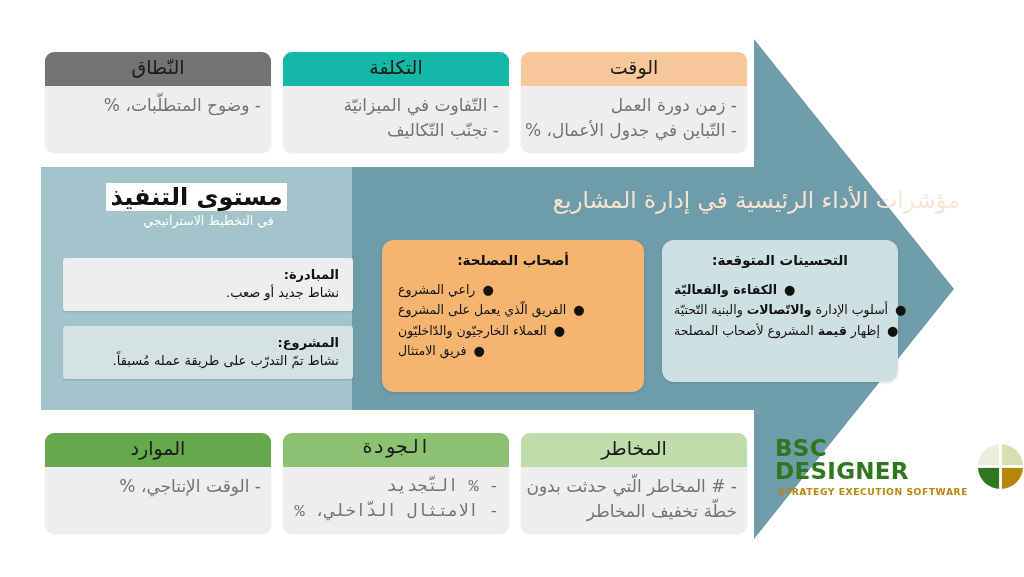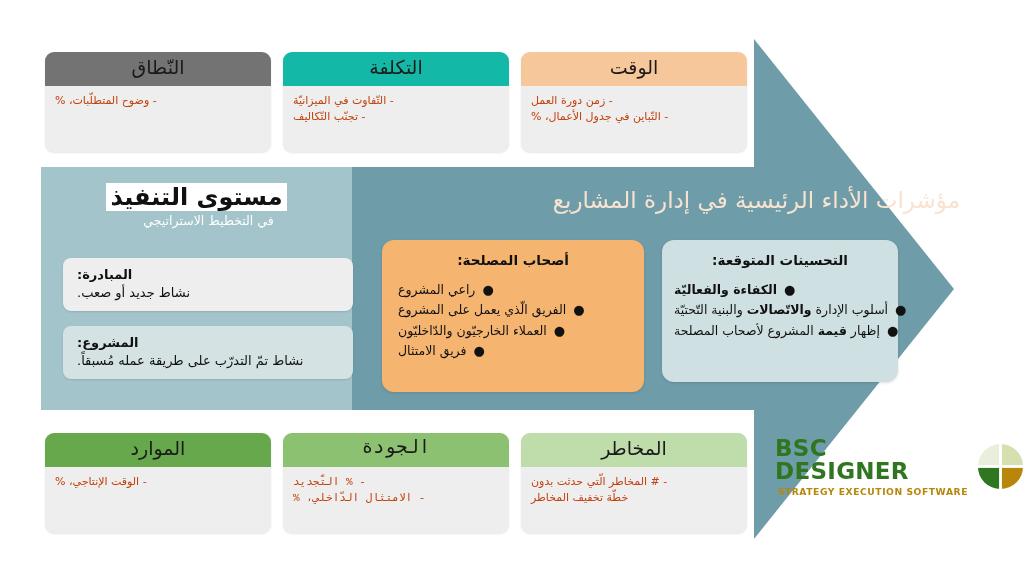--- a/index.html
+++ b/index.html
@@ -13,42 +13,42 @@
   .arrow-tri{position:absolute;left:0;top:0;width:200px;height:500px;}
 
   
   .left-panel{position:absolute;left:41px;top:167px;width:311px;height:243px;background:#a3c4cb;}
 
   
   .card{position:absolute;border-radius:9px;overflow:hidden;background:#eeeeee;
         box-shadow:0 1px 2px rgba(0,0,0,.10);}
   .card .cap{width:100%;text-align:center;font-size:19px;color:#1a1a1a;
              padding:4px 0 6px;line-height:1.25;}
-  .card .body{padding:7px 10px 8px;text-align:left;font-size:11px;color:#c2410c;
+  .card .body{padding:7px 10px 8px;text-align:right;font-size:17px;color:#737373;
               line-height:1.5;}
   .card .body div{white-space:nowrap;}
 
   
   #card-scope{left:45px;top:52px;width:226px;height:100px;}
   #card-cost {left:283px;top:52px;width:226px;height:100px;}
   #card-time {left:521px;top:52px;width:226px;height:100px;}
   
   #card-resources{left:45px;top:433px;width:226px;height:100px;}
   #card-quality  {left:283px;top:433px;width:226px;height:100px;font-family:Liberation Mono, monospace;}
   #card-risks    {left:521px;top:433px;width:226px;height:100px;}
 
   
   .lp-title{position:absolute;left:41px;top:183px;width:311px;text-align:center;}
   .lp-title .main{display:inline-block;background:#ffffff;color:#111;
                   font-size:24px;font-weight:bold;line-height:1.18;padding:0 4px;}
   .lp-title .sub{display:block;margin-top:2px;color:#ffffff;font-size:12.5px;
                  padding-left:24px;}
 
   
-  .lcard{position:absolute;border-radius:8px;padding:8px 14px 9px;text-align:left;
+  .lcard{position:absolute;border-radius:3px;padding:8px 14px 9px;text-align:right;
          box-shadow:0 1px 2px rgba(0,0,0,.12);}
   #lcard-initiative{left:63px;top:258px;width:262px;background:#eeeeee;}
   #lcard-project  {left:63px;top:326px;width:262px;background:#d4e2e4;}
   .lcard .lbl{font-size:13px;font-weight:bold;color:#111;line-height:1.35;}
   .lcard .txt{font-size:13px;color:#111;line-height:1.4;}
 
   
   .main-title{position:absolute;left:360px;top:186px;width:600px;
               text-align:right;color:#f7e3cf;font-size:23px;line-height:1.25;
               white-space:nowrap;}

